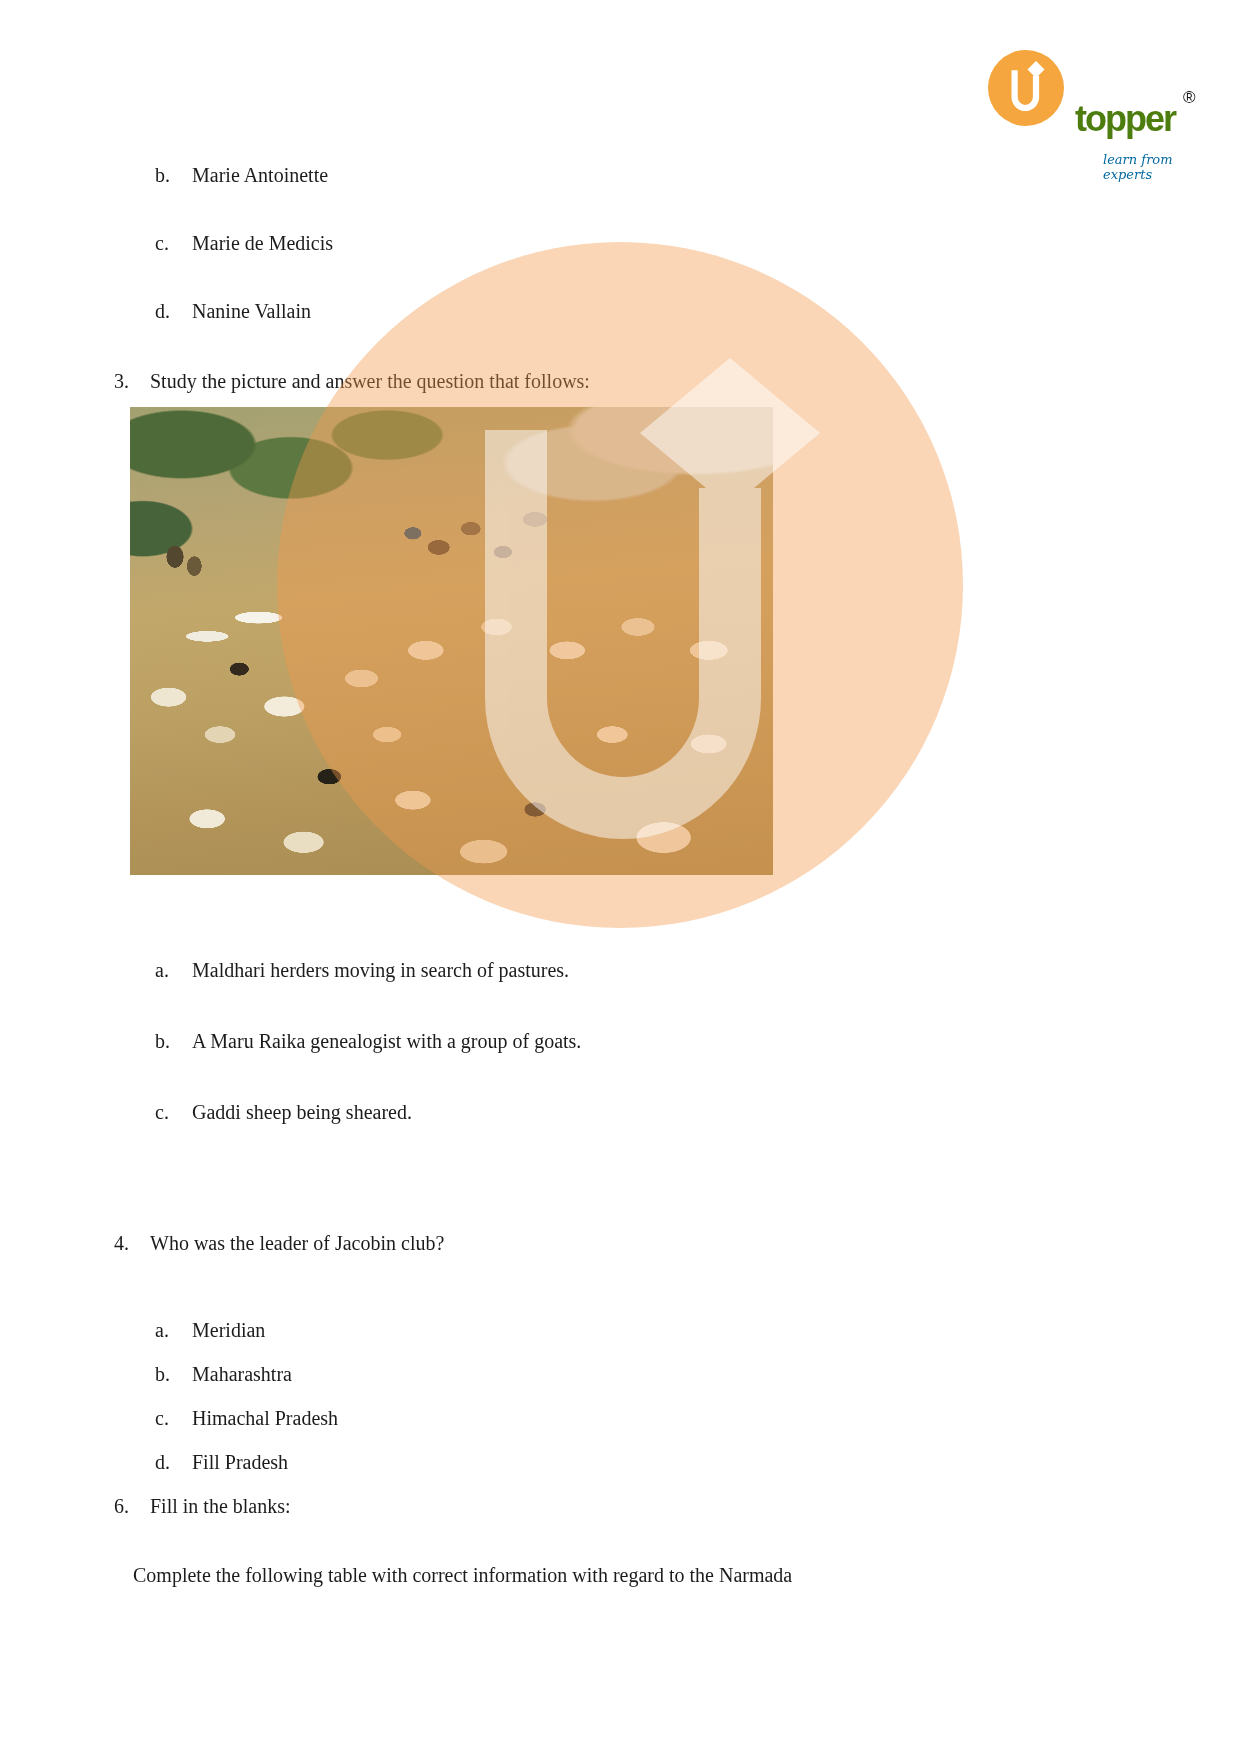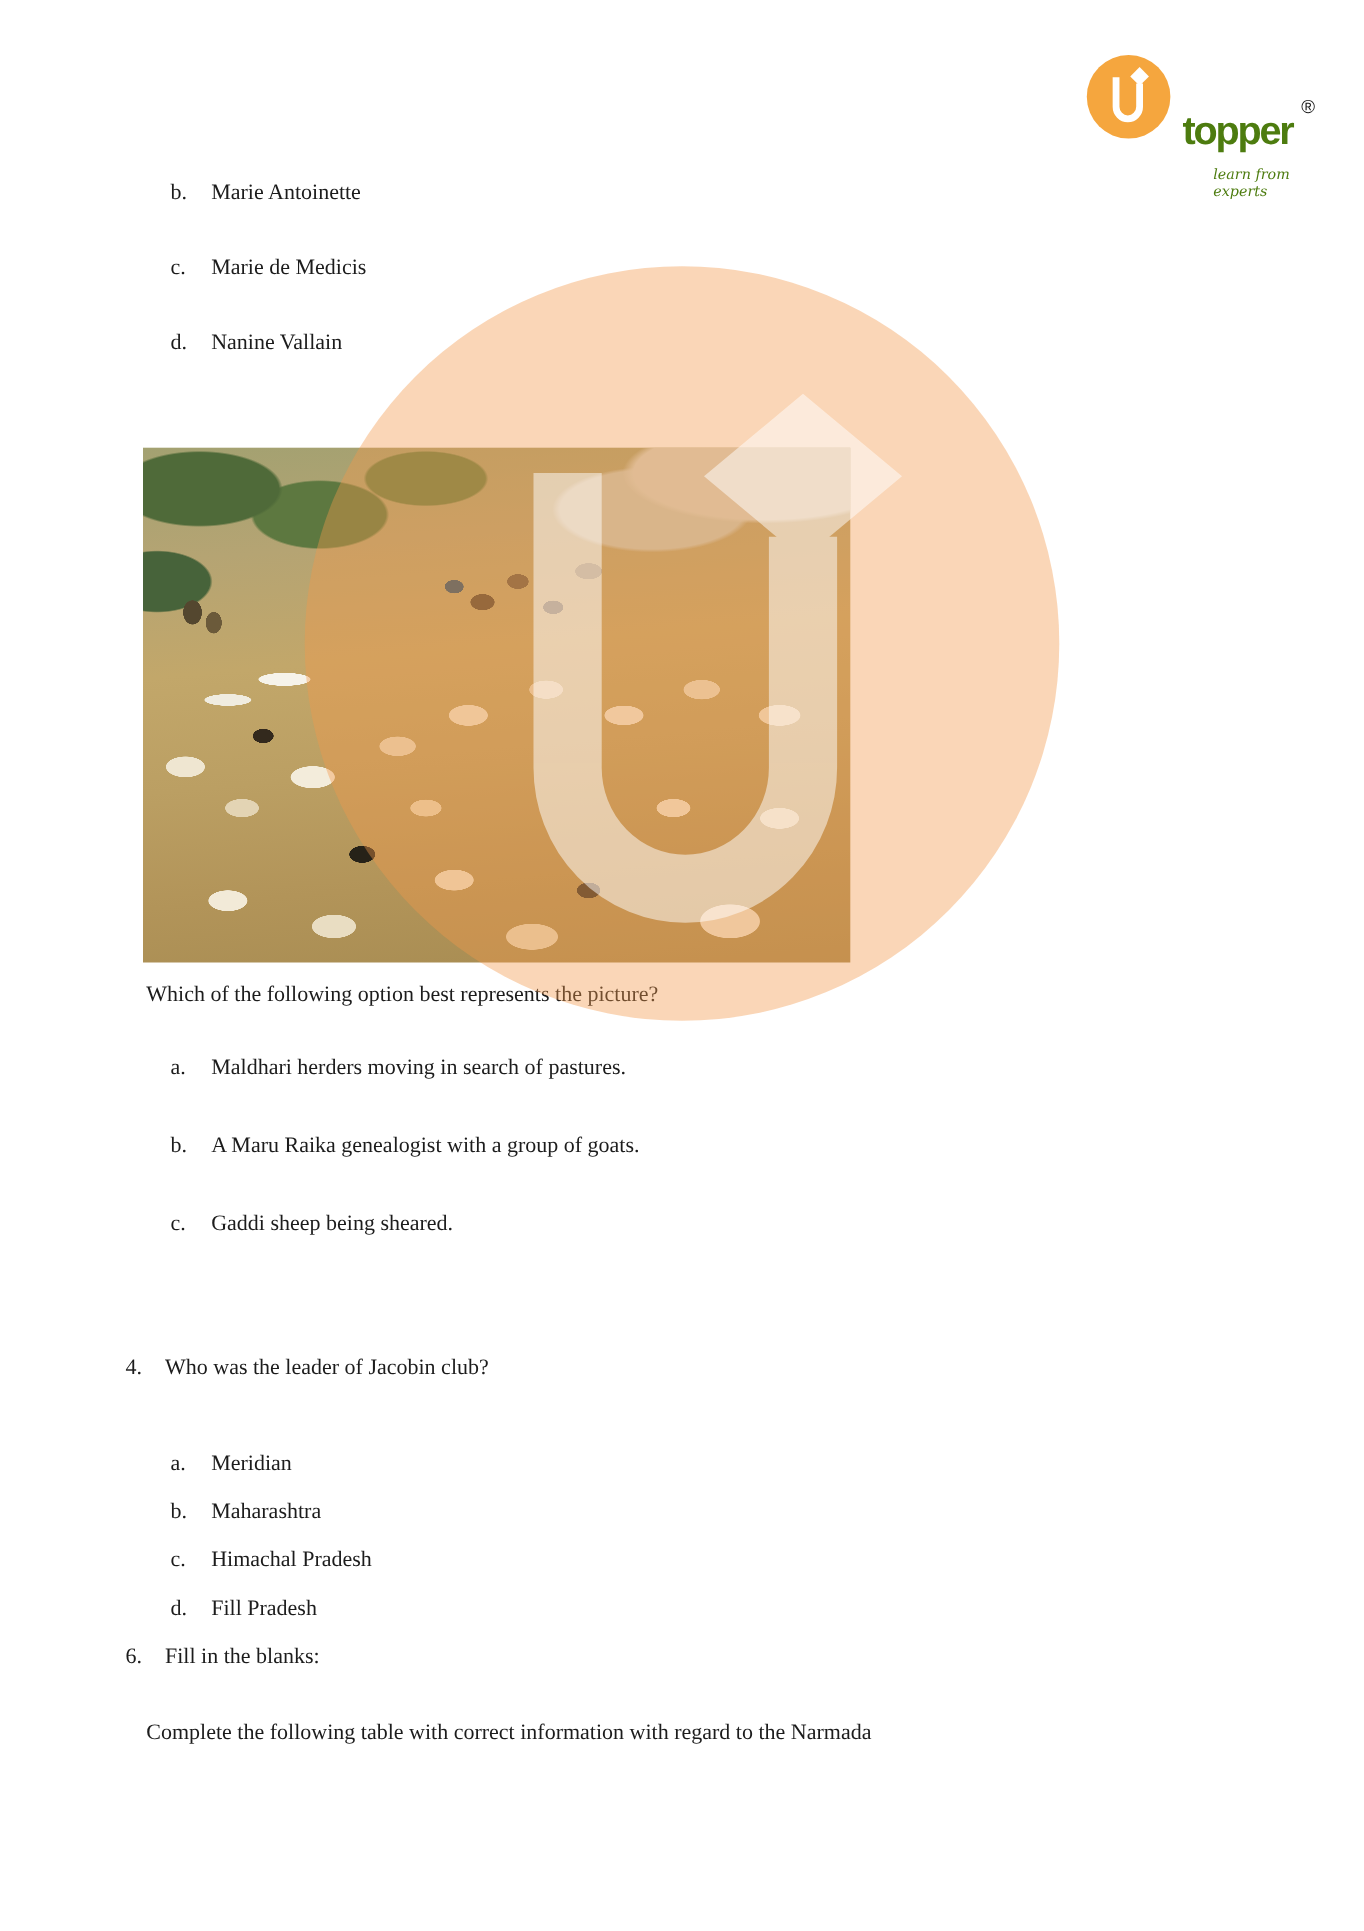--- a/index.html
+++ b/index.html
@@ -23,21 +23,21 @@
   #wordmark{
     position:absolute;left:90px;top:52px;font-family:"Liberation Sans",sans-serif;
     font-weight:bold;font-size:36px;letter-spacing:-2px;color:#4d7c0f;
   }
   #regmark{
     position:absolute;left:198px;top:42px;font-family:"Liberation Sans",sans-serif;
     font-size:17px;color:#161616;
   }
   #tagline{
     position:absolute;left:118px;top:106px;font-family:"DejaVu Serif",serif;
-    font-style:italic;font-size:13px;color:#4d7c0f;
+    font-style:italic;font-size:13px;color:#0369a1;
   }
 
   
   #photo{
     position:absolute;left:130px;top:407px;width:643px;height:468px;
     background:
       radial-gradient(ellipse 14px 10px at 44% 27%, #31566e 0 60%, transparent 62%),
       radial-gradient(ellipse 18px 12px at 48% 30%, #5a4a33 0 60%, transparent 62%),
       radial-gradient(ellipse 16px 11px at 53% 26%, #6e5c41 0 60%, transparent 62%),
       radial-gradient(ellipse 15px 10px at 58% 31%, #4c4030 0 60%, transparent 62%),
@@ -106,26 +106,26 @@
   <div class="line opt" style="top:160px">
     <span class="opt-label">b.</span><span>Marie Antoinette</span>
   </div>
   <div class="line opt" style="top:228px">
     <span class="opt-label">c.</span><span>Marie de Medicis</span>
   </div>
   <div class="line opt" style="top:296px">
     <span class="opt-label">d.</span><span>Nanine Vallain</span>
   </div>
 
+  <div class="line q-line" style="top:366px">
+    <span class="q-num">3.</span><span>Study the picture and answer the question that follows:</span>
+  </div>
 
   <div id="photo" title="Herd of sheep and goats resting on a hillside pasture with herders sitting among them"></div>
 
-  <div class="line plain" style="top:889px">
-    <span>Which of the following option best represents the picture?</span>
-  </div>
 
   <div class="line opt" style="top:955px">
     <span class="opt-label">a.</span><span>Maldhari herders moving in search of pastures.</span>
   </div>
   <div class="line opt" style="top:1097px">
     <span class="opt-label">c.</span><span>Gaddi sheep being sheared.</span>
   </div>
   <div class="line opt" style="top:1026px">
     <span class="opt-label">b.</span><span>A Maru Raika genealogist with a group of goats.</span>
   </div>

